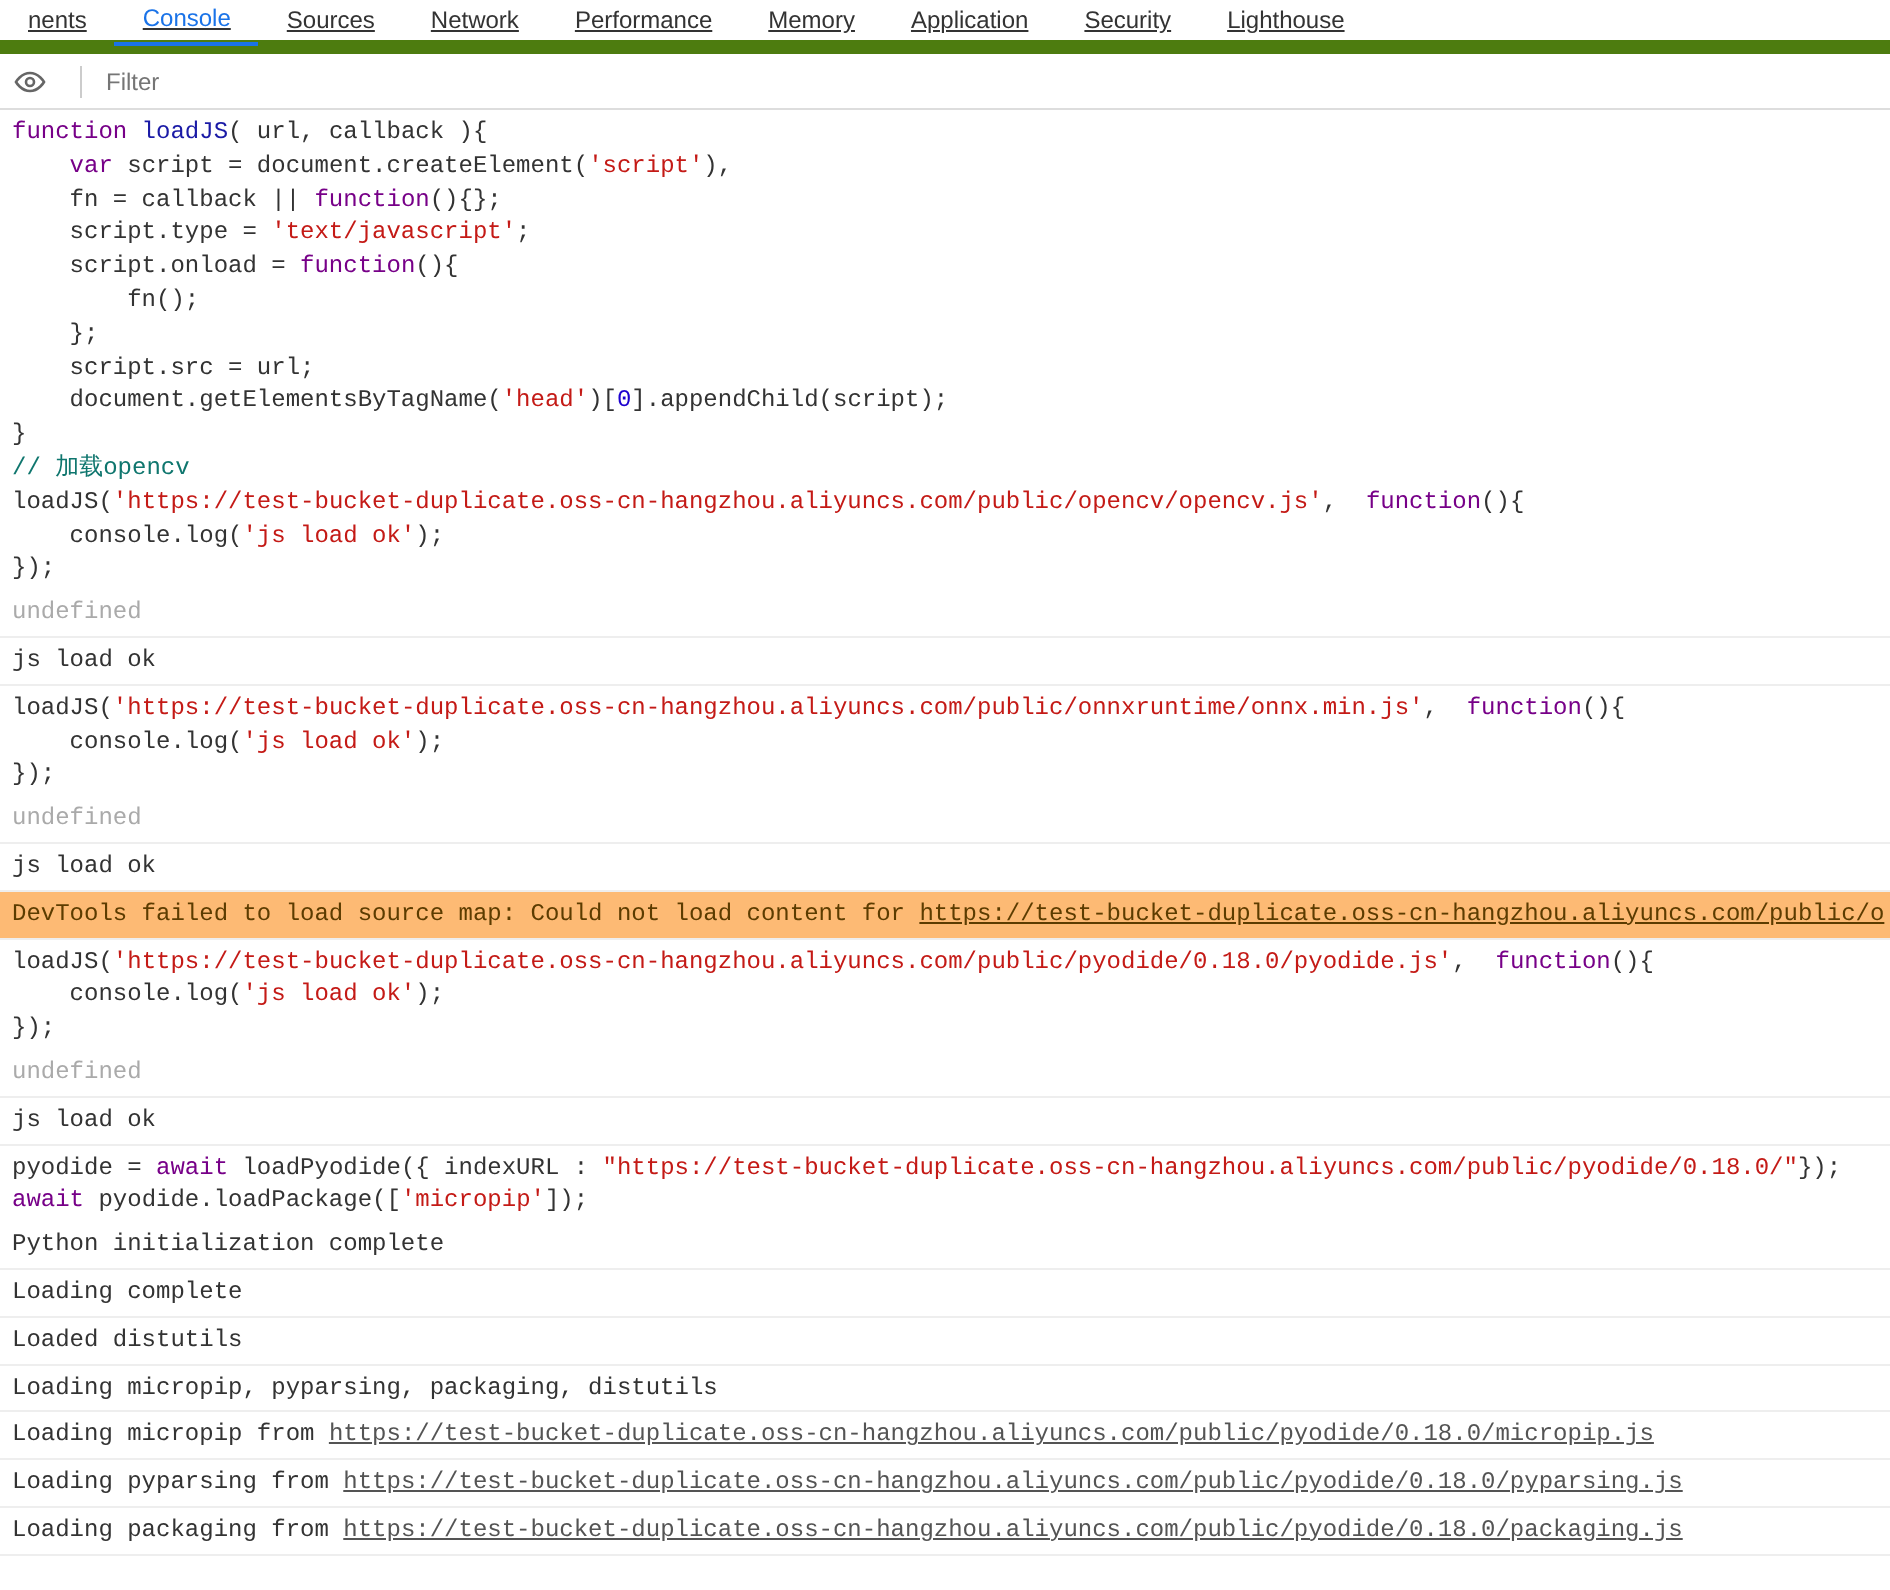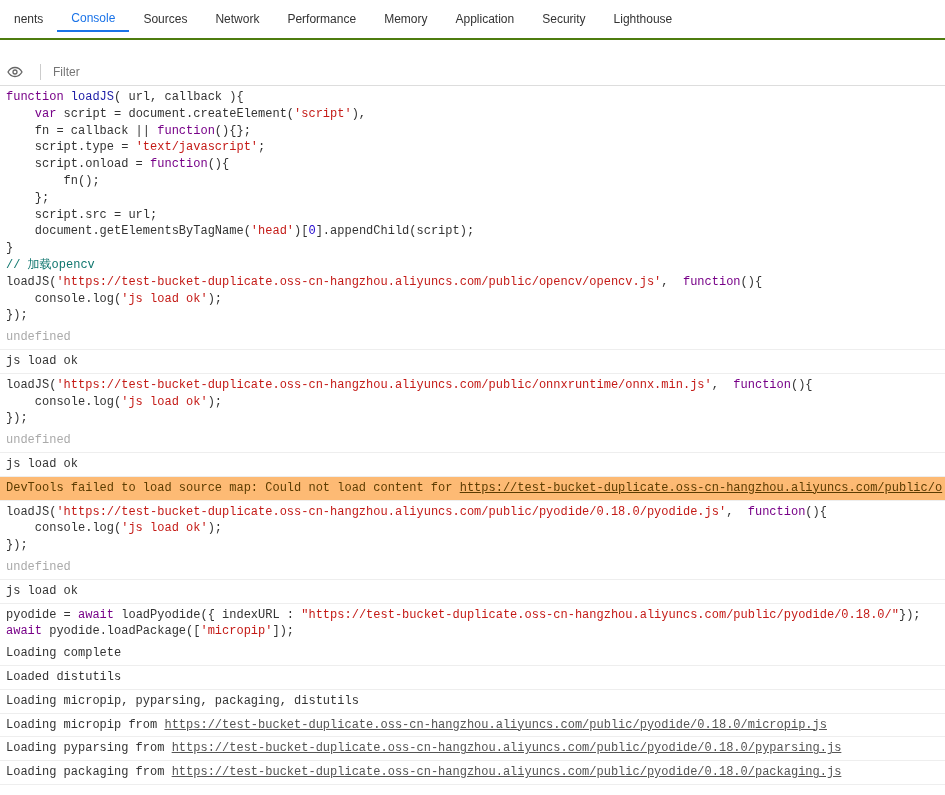--- a/index.html
+++ b/index.html
@@ -6,43 +6,43 @@
 body {
   font-family: "Segoe UI", Arial, sans-serif;
   font-size: 12px;
   background: #fff;
   color: #333;
   width: 945px;
 }
 .tabs {
   display: flex;
   align-items: center;
-  border-bottom: 2px solid #4d7c0f;
-  height: 40px;
+  border-bottom: 7px solid #4d7c0f;
+  height: 27px;
   padding-left: 0;
+  text-decoration: underline;
 }
 .tab {
   padding: 5px 14px;
   color: #333;
   cursor: pointer;
   font-size: 12px;
 }
 .tab.active {
   color: #1a73e8;
   border-bottom: 2px solid #1a73e8;
   font-weight: 500;
 }
 .toolbar {
   display: flex;
   align-items: center;
   height: 28px;
   border-bottom: 1px solid #ddd;
   padding: 0 6px;
   gap: 8px;
-  margin-top: 18px;
 }
 .toolbar-left {
   display: flex;
   align-items: center;
   gap: 6px;
   padding-right: 8px;
 }
 .eye-icon {
   width: 18px;
   height: 18px;
@@ -149,20 +149,21 @@
 <div class="msg code"><span>loadJS(</span><span class="str">'https://test-bucket-duplicate.oss-cn-hangzhou.aliyuncs.com/public/pyodide/0.18.0/pyodide.js'</span><span>,  </span><span class="kw">function</span><span>(){</span>
 <span>    console.log(</span><span class="str">'js load ok'</span><span>);</span>
 <span>});</span></div>
 
 <div class="msg dim">undefined</div>
 <div class="msg">js load ok</div>
 
 <div class="msg code"><span>pyodide = </span><span class="kw">await</span><span> loadPyodide({ indexURL : </span><span class="str">"https://test-bucket-duplicate.oss-cn-hangzhou.aliyuncs.com/public/pyodide/0.18.0/"</span><span>});</span>
 <span class="kw">await</span><span> pyodide.loadPackage([</span><span class="str">'micropip'</span><span>]);</span></div>
 
+<div class="msg">Python initialization complete</div>
 <div class="msg">Loading complete</div>
 <div class="msg">Loaded distutils</div>
 <div class="msg">Loading micropip, pyparsing, packaging, distutils</div>
 <div class="msg"><span>Loading micropip from </span><a class="link">https://test-bucket-duplicate.oss-cn-hangzhou.aliyuncs.com/public/pyodide/0.18.0/micropip.js</a></div>
 <div class="msg"><span>Loading pyparsing from </span><a class="link">https://test-bucket-duplicate.oss-cn-hangzhou.aliyuncs.com/public/pyodide/0.18.0/pyparsing.js</a></div>
 <div class="msg"><span>Loading packaging from </span><a class="link">https://test-bucket-duplicate.oss-cn-hangzhou.aliyuncs.com/public/pyodide/0.18.0/packaging.js</a></div>
 
 </div>
 
 </body></html>

